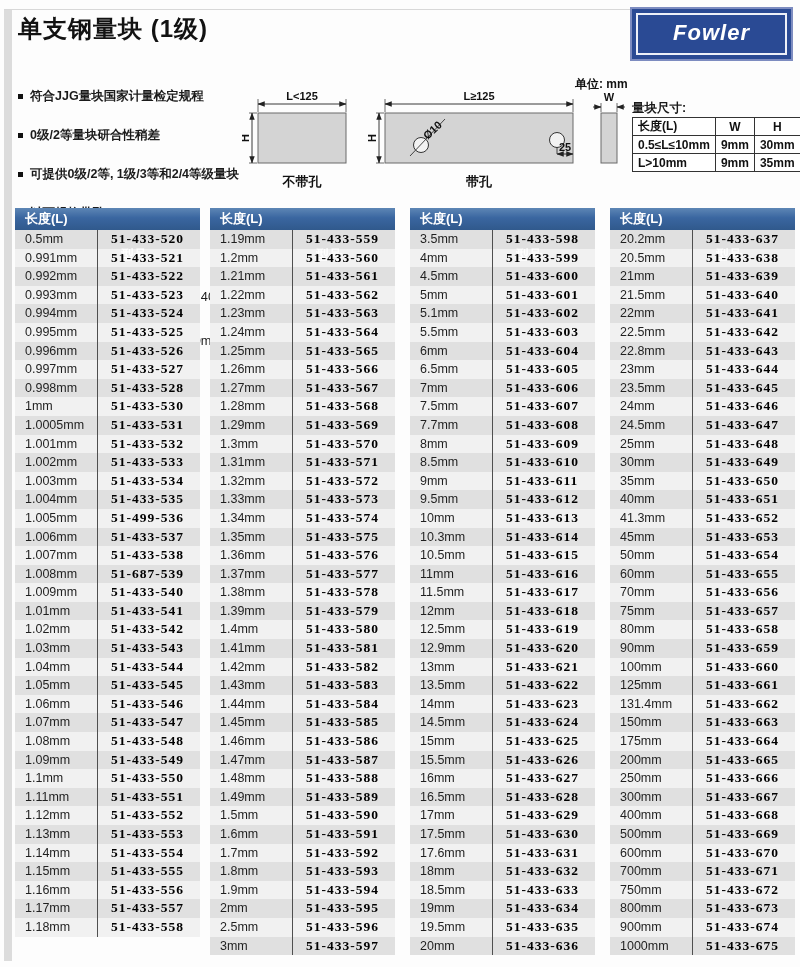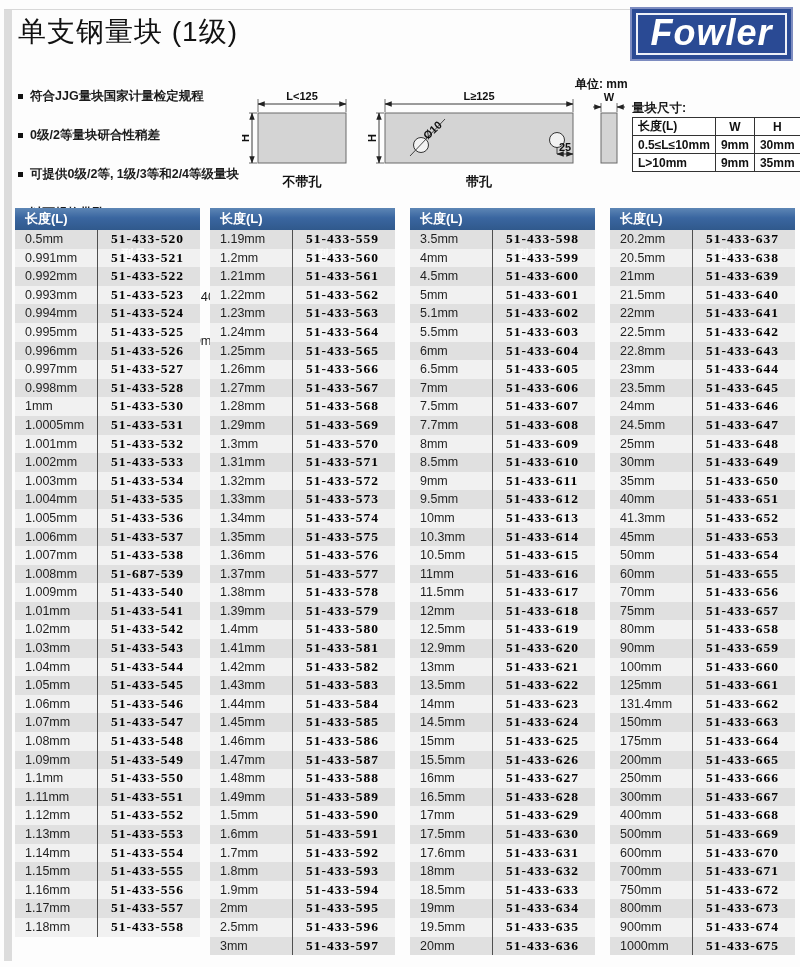--- a/index.html
+++ b/index.html
@@ -7,32 +7,32 @@
     width:800px;height:967px;position:relative;overflow:hidden;
     background:#fdfdfd;
     font-family:"Liberation Sans",sans-serif;
     -webkit-font-smoothing:antialiased;
   }
   .scan-edge{position:absolute;left:4px;top:9px;width:8px;height:952px;background:#dcdcdc;}
   .scan-top{position:absolute;left:4px;top:9px;width:745px;height:1px;background:#d8d8d8;}
 
   .page-title{
     position:absolute;left:18px;top:13px;
-    font-size:28px;font-weight:normal;color:#121212;letter-spacing:1px;
+    font-size:24px;font-weight:bold;color:#121212;letter-spacing:1px;
   }
 
   
   .logo{
     position:absolute;left:630px;top:7px;width:159px;height:50px;
     background:#2a4a94;border:2px solid #7d8cc0;
   }
   .logo-frame{position:absolute;inset:4px;border:2px solid #edf0f8;}
   .logo-text{
     position:absolute;inset:0;display:flex;align-items:center;justify-content:center;
-    color:#ffffff;font-size:36px;font-weight:bold;font-style:italic;
+    color:#ffffff;font-size:22px;font-weight:bold;font-style:italic;
     letter-spacing:1px;padding-bottom:2px;
   }
 
   
   .features{position:absolute;left:16px;top:66px;width:260px;color:#1b1b1b;}
   .feature-item{display:flex;line-height:16.9px;font-size:12.5px;font-weight:600;white-space:nowrap;margin-top:22px;}
   .bullet-sq{width:5px;height:5px;background:#111;margin:6px 7px 0 2px;flex:none;}
   .feature-cont{margin-left:14px;line-height:16.9px;font-size:12.8px;font-weight:400;white-space:nowrap;margin-top:28px;}
 
   
@@ -257,21 +257,21 @@
       <div class="spec-row">
         <span class="col-len">1.003mm</span>
         <span class="col-model">51-433-534</span>
       </div>
       <div class="spec-row">
         <span class="col-len">1.004mm</span>
         <span class="col-model">51-433-535</span>
       </div>
       <div class="spec-row">
         <span class="col-len">1.005mm</span>
-        <span class="col-model">51-433-536</span>
+        <span class="col-model">51-499-536</span>
       </div>
       <div class="spec-row">
         <span class="col-len">1.006mm</span>
         <span class="col-model">51-433-537</span>
       </div>
       <div class="spec-row">
         <span class="col-len">1.007mm</span>
         <span class="col-model">51-433-538</span>
       </div>
       <div class="spec-row">

